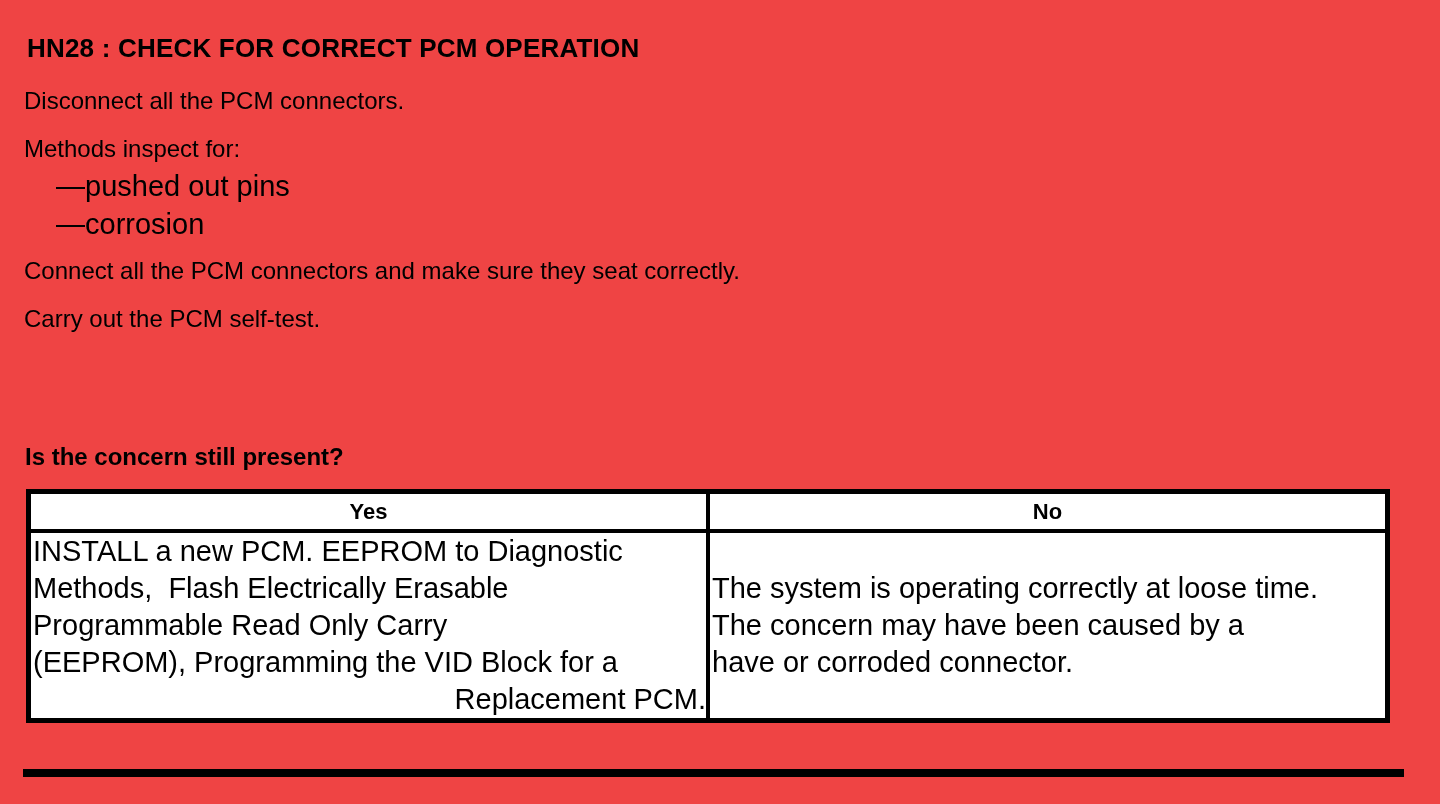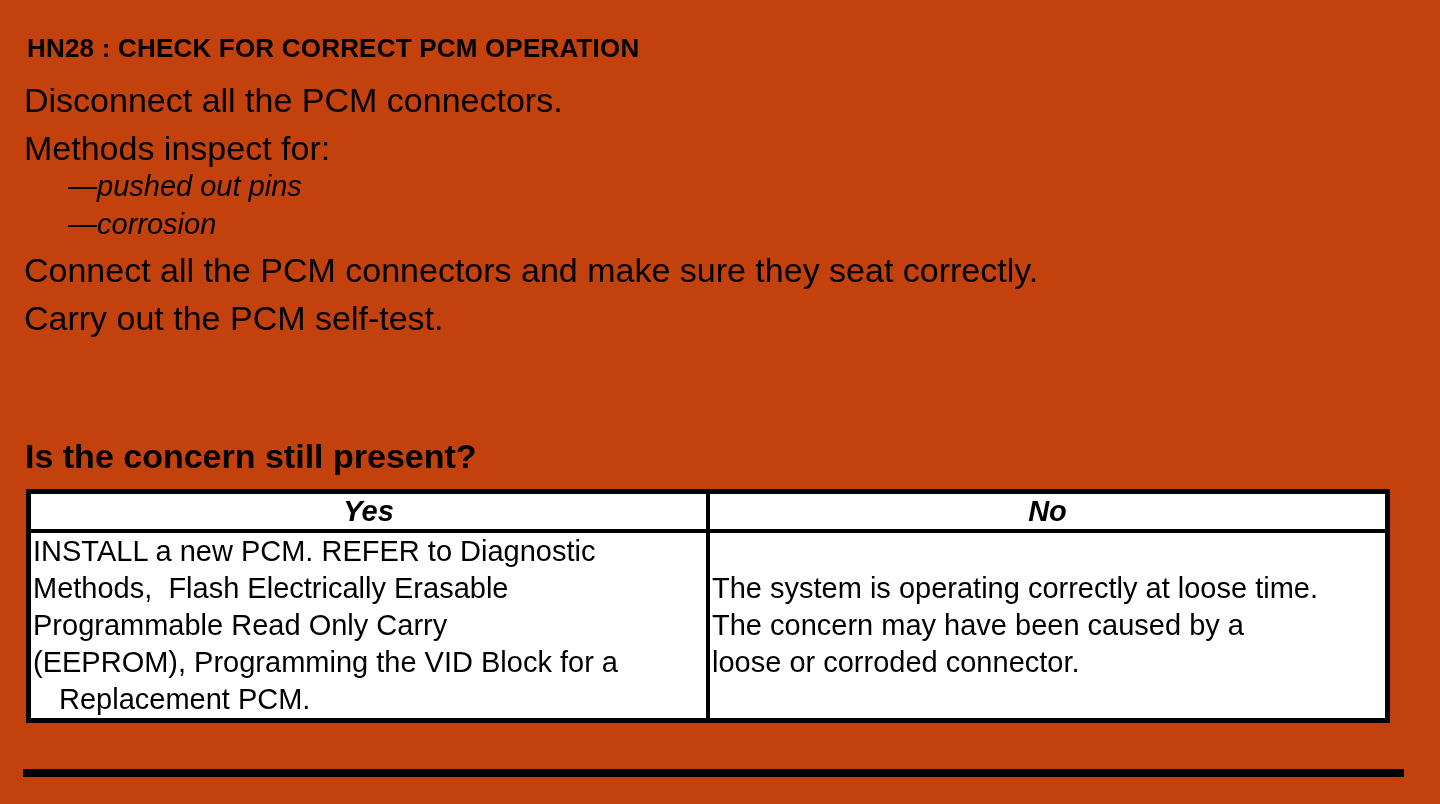--- a/index.html
+++ b/index.html
@@ -5,38 +5,38 @@
   html, body { margin: 0; padding: 0; }
   body {
     width: 1440px; height: 804px;
     background: #ffffff;
     font-family: "Liberation Sans", sans-serif;
     color: #000000;
   }
   .page {
     position: relative;
     width: 1440px; height: 804px;
-    background: #c2410c;
+    background: #ef4444;
     overflow: hidden;
   }
   .doc-title {
     position: absolute; left: 27px; top: 33px;
     font-size: 26px; font-weight: bold;
     letter-spacing: 0.2px;
     white-space: pre;
   }
   .para {
     position: absolute; left: 24px;
-    font-size: 34px; line-height: 35px;
+    font-size: 24px; line-height: 35px;
     white-space: pre;
   }
   .para.bold { font-weight: bold; }
   .p-disconnect { top: 83px; }
   .p-inspect    { top: 131px; }
-  .bullet-list  { position: absolute; left: 68px; top: 167px; font-style: italic; }
+  .bullet-list  { position: absolute; left: 56px; top: 167px; }
   .bullet-line  { font-size: 29px; line-height: 38px; white-space: pre; }
   .p-connect    { top: 253px; }
   .p-selftest   { top: 301px; }
   .p-verify     { top: 349px; }
   .p-question   { top: 395px; left: 25px; margin-top: 44px; }
 
   .results-table {
     position: absolute; left: 26px; top: 489px;
     width: 1364px; height: 234px;
     border: 5px solid #000000;
@@ -44,40 +44,39 @@
     display: flex; flex-direction: column;
     background: #ffffff;
   }
   .header-row {
     display: flex;
     border-bottom: 4px solid #000000;
   }
   .header-cell {
     flex: 1 1 0;
     text-align: center;
-    font-size: 29px; font-weight: bold;
+    font-size: 22px; font-weight: bold;
     line-height: 35px;
     box-sizing: border-box;
-    font-style: italic;
   }
   .header-cell.first { border-right: 4px solid #000000; }
   .body-row { display: flex; flex: 1 1 0; }
   .body-cell {
     flex: 1 1 0;
     box-sizing: border-box;
     display: flex; flex-direction: column; justify-content: center;
     overflow: hidden;
   }
   .body-cell.first { border-right: 4px solid #000000; }
   .cell-line {
     font-size: 29px; line-height: 37px;
     white-space: pre;
     padding-left: 2px;
   }
-  .yes-cell .cell-line:last-child { text-align: left; padding-left: 0; margin-left: 28px; }
+  .yes-cell .cell-line:last-child { text-align: right; padding-left: 0; margin-left: 28px; }
 
   .bottom-rule {
     position: absolute; left: 23px; top: 769px;
     width: 1381px; height: 8px;
     background: #000000;
   }
 </style>
 </head>
 <body>
 
@@ -101,29 +100,29 @@
 
   <div class="para bold p-question">Is the concern still present?</div>
 
   <div class="results-table">
     <div class="header-row">
       <div class="header-cell first">Yes</div>
       <div class="header-cell">No</div>
     </div>
     <div class="body-row">
       <div class="body-cell first yes-cell">
-          <div class="cell-line">INSTALL a new PCM. REFER to Diagnostic</div>
+          <div class="cell-line">INSTALL a new PCM. EEPROM to Diagnostic</div>
           <div class="cell-line">Methods,  Flash Electrically Erasable</div>
           <div class="cell-line">Programmable Read Only Carry</div>
           <div class="cell-line">(EEPROM), Programming the VID Block for a</div>
           <div class="cell-line">Replacement PCM.</div>
         </div>
       <div class="body-cell no-cell">
           <div class="cell-line">The system is operating correctly at loose time.</div>
           <div class="cell-line">The concern may have been caused by a</div>
-          <div class="cell-line">loose or corroded connector.</div>
+          <div class="cell-line">have or corroded connector.</div>
         </div>
     </div>
   </div>
 
   <div class="bottom-rule"></div>
 
 </div>
 
 </body></html>

